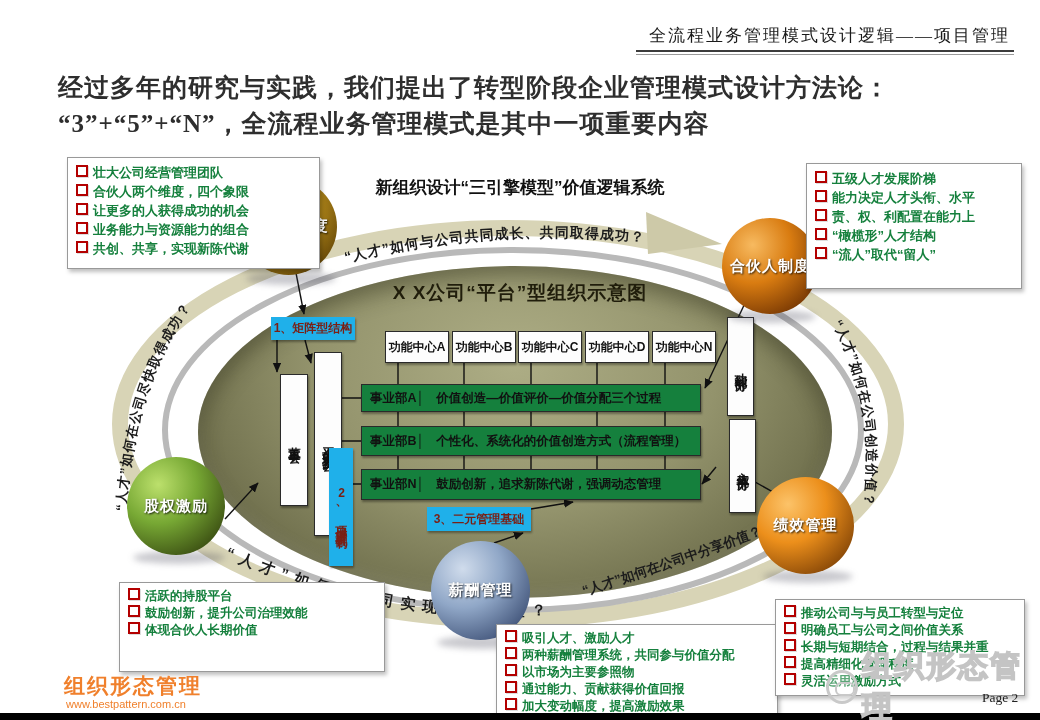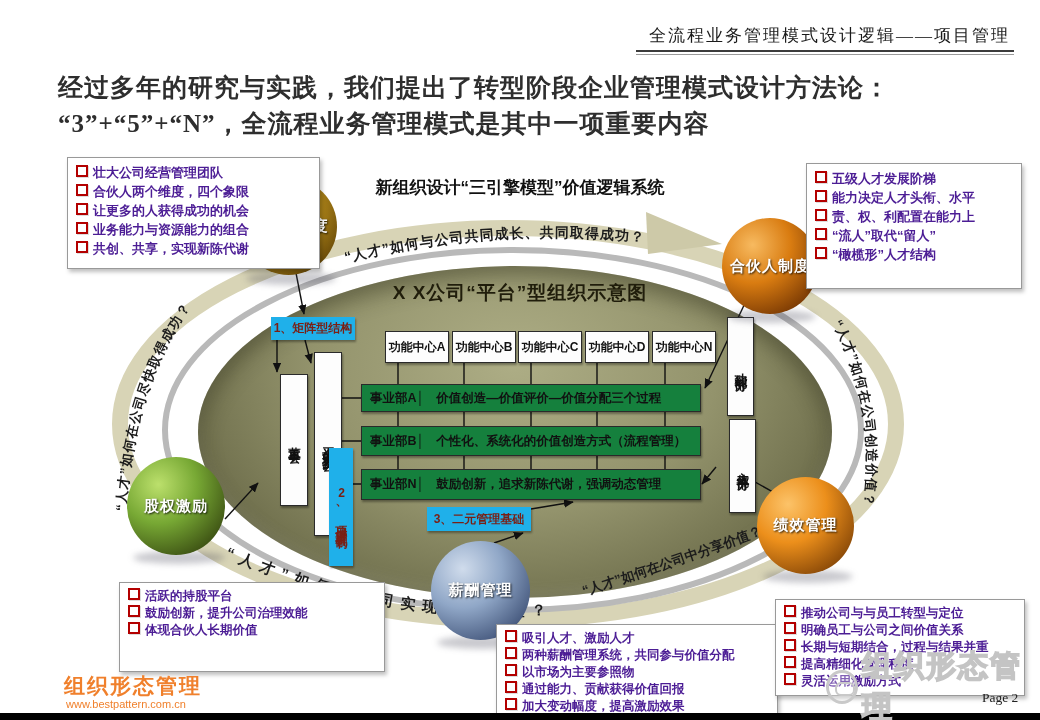--- a/index.html
+++ b/index.html
@@ -42,21 +42,21 @@
   .shadow{position:absolute;border-radius:50%;background:rgba(60,60,80,.28);filter:blur(3px);}
   .sp-partner{background:radial-gradient(circle at 32% 28%, #f2d46e 0%, #c99c20 38%, #70500a 78%, #3a2803 100%);}
   .sp-talent {background:radial-gradient(circle at 32% 28%, #f7ba60 0%, #d97c11 40%, #7c3b04 80%, #401d02 100%);}
   .sp-equity {background:radial-gradient(circle at 32% 28%, #bce06c 0%, #77a834 40%, #3e5314 80%, #223009 100%);}
   .sp-salary {background:radial-gradient(circle at 32% 28%, #d0dcec 0%, #90a7c7 40%, #46597e 80%, #263450 100%);}
   .sp-perf   {background:radial-gradient(circle at 32% 28%, #fcc369 0%, #ec8f1b 40%, #8b4a08 80%, #4a2604 100%);}
   
   .callout{position:absolute;background:#fff;border:1px solid #999;box-shadow:2px 3px 4px rgba(0,0,0,.25);
            padding:5px 6px 3px 8px;box-sizing:border-box;}
   .callout ul{margin:0;padding:0;list-style:none;}
-  .callout li{font-size:13px;font-weight:bold;color:#4c1d95;line-height:19px;white-space:nowrap;}
+  .callout li{font-size:13px;font-weight:bold;color:#15803d;line-height:19px;white-space:nowrap;}
   .callout.small li{font-size:12.5px;line-height:17px;}
   .blt{display:inline-block;width:8px;height:8px;border:2px solid #b30000;background:#fff;
        margin-right:5px;transform:translateY(0px);box-shadow:1px 1px 0 #ddd;}
   
   .logo-title{position:absolute;left:64px;top:672px;font-size:21px;font-weight:bold;
               color:#f0802c;letter-spacing:2px;}
   .logo-url{position:absolute;left:66px;top:698px;font-size:11px;color:#f0802c;}
   .watermark{position:absolute;left:826px;top:646px;display:flex;align-items:center;gap:4px;z-index:8;}
   .wm-circle{width:34px;height:34px;border-radius:50%;border:3px solid #c9c9c9;box-sizing:border-box;
              position:relative;background:rgba(255,255,255,.3);}
@@ -191,22 +191,22 @@
       <li><span class="blt"></span><span>业务能力与资源能力的组合</span></li>
       <li><span class="blt"></span><span>共创、共享，实现新陈代谢</span></li>
     </ul>
   </div>
 
   <div class="callout" style="left:806px;top:163px;width:216px;height:126px;">
     <ul>
       <li><span class="blt"></span><span>五级人才发展阶梯</span></li>
       <li><span class="blt"></span><span>能力决定人才头衔、水平</span></li>
       <li><span class="blt"></span><span>责、权、利配置在能力上</span></li>
+      <li><span class="blt"></span><span>“橄榄形”人才结构</span></li>
       <li><span class="blt"></span><span>“流人”取代“留人”</span></li>
-      <li><span class="blt"></span><span>“橄榄形”人才结构</span></li>
     </ul>
   </div>
 
   <div class="callout small" style="left:119px;top:582px;width:266px;height:90px;">
     <ul>
       <li><span class="blt"></span><span>活跃的持股平台</span></li>
       <li><span class="blt"></span><span>鼓励创新，提升公司治理效能</span></li>
       <li><span class="blt"></span><span>体现合伙人长期价值</span></li>
     </ul>
   </div>

